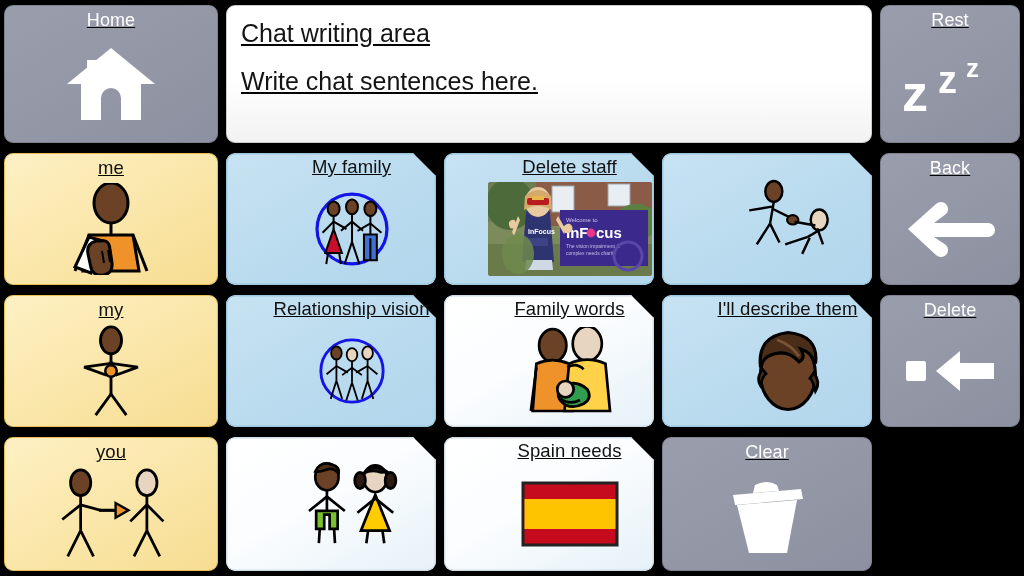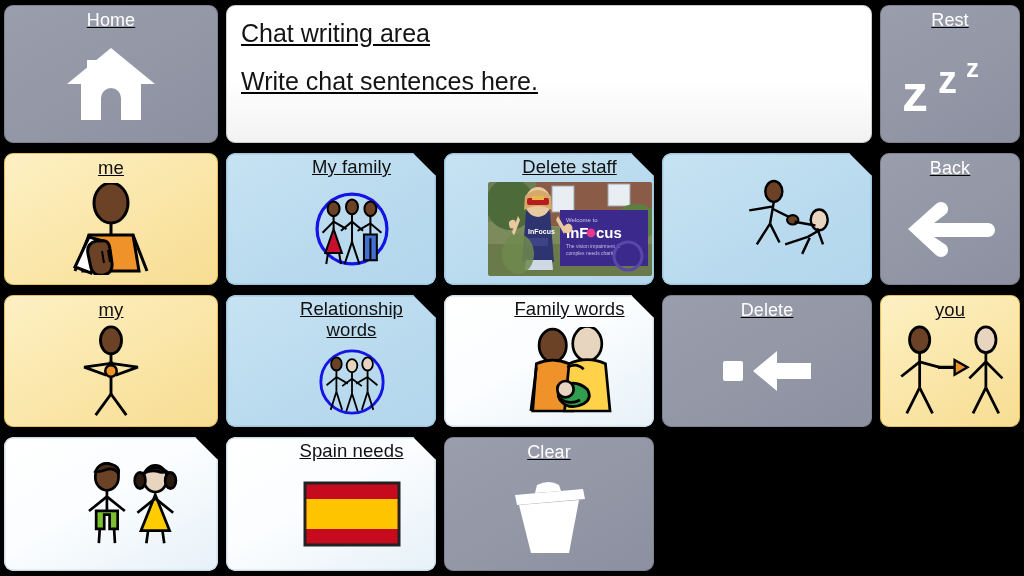--- a/index.html
+++ b/index.html
@@ -267,21 +267,21 @@
           <circle cx="46" cy="48" r="6" fill="#f0922a" stroke="#000" stroke-width="2.6"></circle>
           <path d="M46 72 L30 94 M46 72 L62 94" stroke="#000" stroke-width="3" fill="none"></path>
         </svg>
       </div>
     </div>
   </div>
 
   <div class="cellwrap">
     <div class="cell fold">
       <div class="inner b-blue"></div>
-      <div class="label">Relationship words</div>
+      <div class="label">Relationship vision</div>
       <div class="art">
         <svg width="82" height="82" viewBox="0 0 100 100">
           <circle cx="50" cy="50" r="38" fill="none" stroke="#1414e6" stroke-width="3.5"></circle>
           <ellipse cx="31" cy="28" rx="6.5" ry="8" fill="#6b4226" stroke="#000" stroke-width="2.2"></ellipse>
           <line x1="31" y1="36" x2="31" y2="62" stroke="#000" stroke-width="2.2"></line>
           <path d="M31 44 L19 54 M31 44 L45 52" stroke="#000" stroke-width="2.2" fill="none"></path>
           <path d="M31 62 L24 84 M31 62 L38 84" stroke="#000" stroke-width="2.2" fill="none"></path>
           <ellipse cx="50" cy="30" rx="6.5" ry="8" fill="#e8d5c0" stroke="#000" stroke-width="2.2"></ellipse>
           <line x1="50" y1="38" x2="50" y2="64" stroke="#000" stroke-width="2.2"></line>
           <path d="M50 46 L38 55 M50 46 L62 55" stroke="#000" stroke-width="2.2" fill="none"></path>
@@ -312,20 +312,35 @@
           <path d="M46 66 q14 -10 28 2 q6 10 -4 16 q-16 8 -26 -4 q-5 -8 2 -14z" fill="#2f9e4f" stroke="#000" stroke-width="3"></path>
           <ellipse cx="50" cy="68" rx="9" ry="9" fill="#e8d5c0" stroke="#000" stroke-width="3"></ellipse>
 
           <path d="M52 44 q10 -6 18 2" stroke="#000" stroke-width="3" fill="none"></path>
           <path d="M44 78 q10 8 22 2" stroke="#000" stroke-width="3" fill="none"></path>
         </svg>
       </div>
     </div>
   </div>
 
+  <div class="cellwrap">
+    <div class="cell fold">
+      <div class="inner b-blue"></div>
+      <div class="label">I'll describe them</div>
+      <div class="art">
+        <svg width="92" height="88" viewBox="0 0 100 96">
+          <ellipse cx="50" cy="52" rx="30" ry="38" fill="#6b4226" stroke="#000" stroke-width="3.4"></ellipse>
+          <path d="M20 44 q-4 -34 30 -38 q34 3 30 34 q-4 -12 -16 -16 q6 10 -2 14 q-14 -16 -34 -6 q-6 4 -8 12z" fill="#4a2d18" stroke="#000" stroke-width="3.4"></path>
+          <path d="M78 50 q8 10 2 20 q-3 -12 -6 -14z" fill="#4a2d18" stroke="#000" stroke-width="3"></path>
+          <path d="M22 46 q-7 10 -2 18 q2 -10 6 -13z" fill="#4a2d18" stroke="#000" stroke-width="3"></path>
+          <path d="M38 14 q16 6 24 18" stroke="#7a5434" stroke-width="3" fill="none"></path>
+        </svg>
+      </div>
+    </div>
+  </div>
 
   <div class="cellwrap">
     <div class="cell c-grey">
       <div class="label">Delete</div>
       <div class="art">
         <svg width="96" height="48" viewBox="0 0 96 48">
           <rect x="4" y="14" width="20" height="20" rx="2" fill="#fff"></rect>
           <path d="M34 24 L58 4 L58 16 L92 16 L92 32 L58 32 L58 44 Z" fill="#fff"></path>
         </svg>
       </div>

